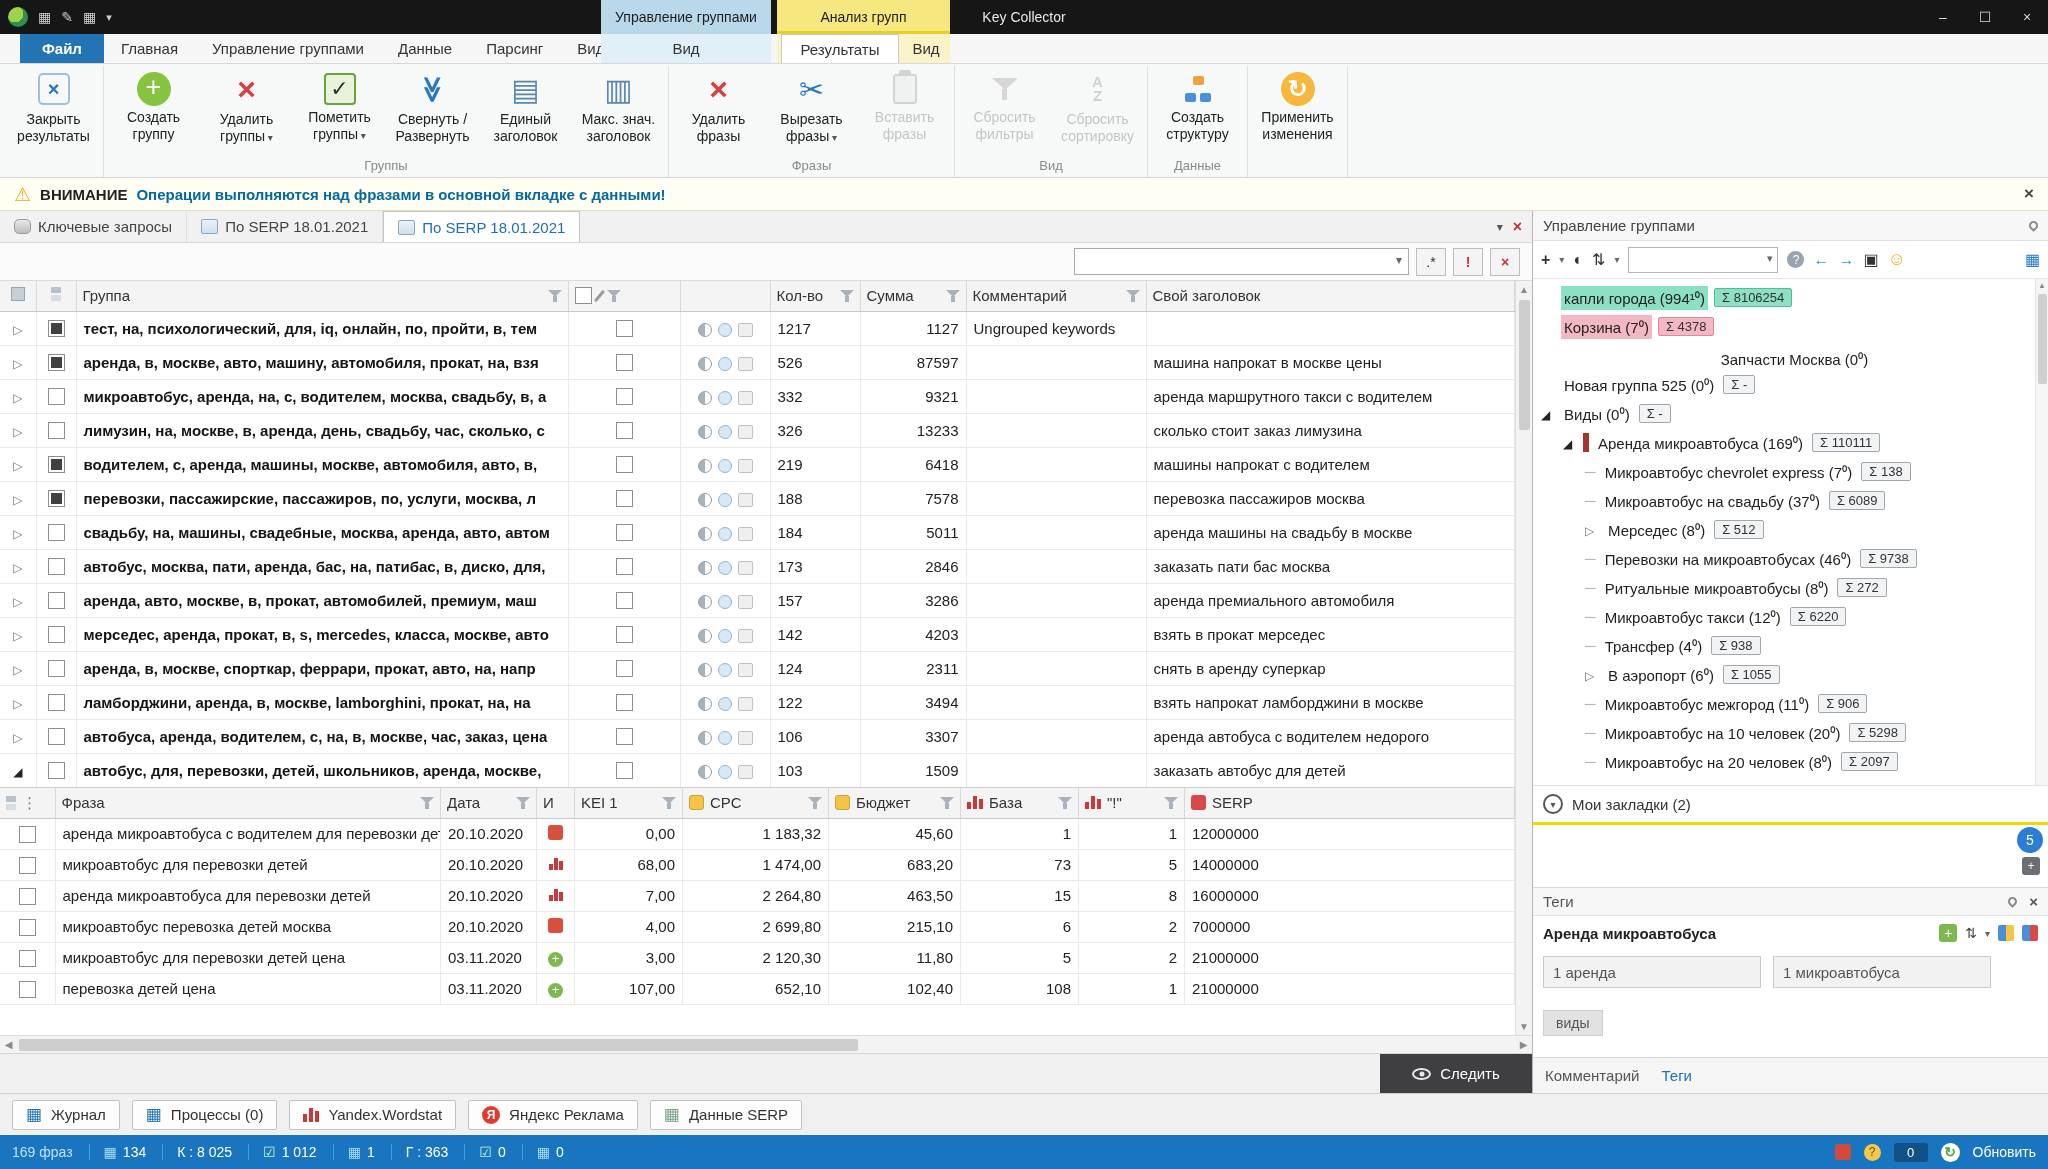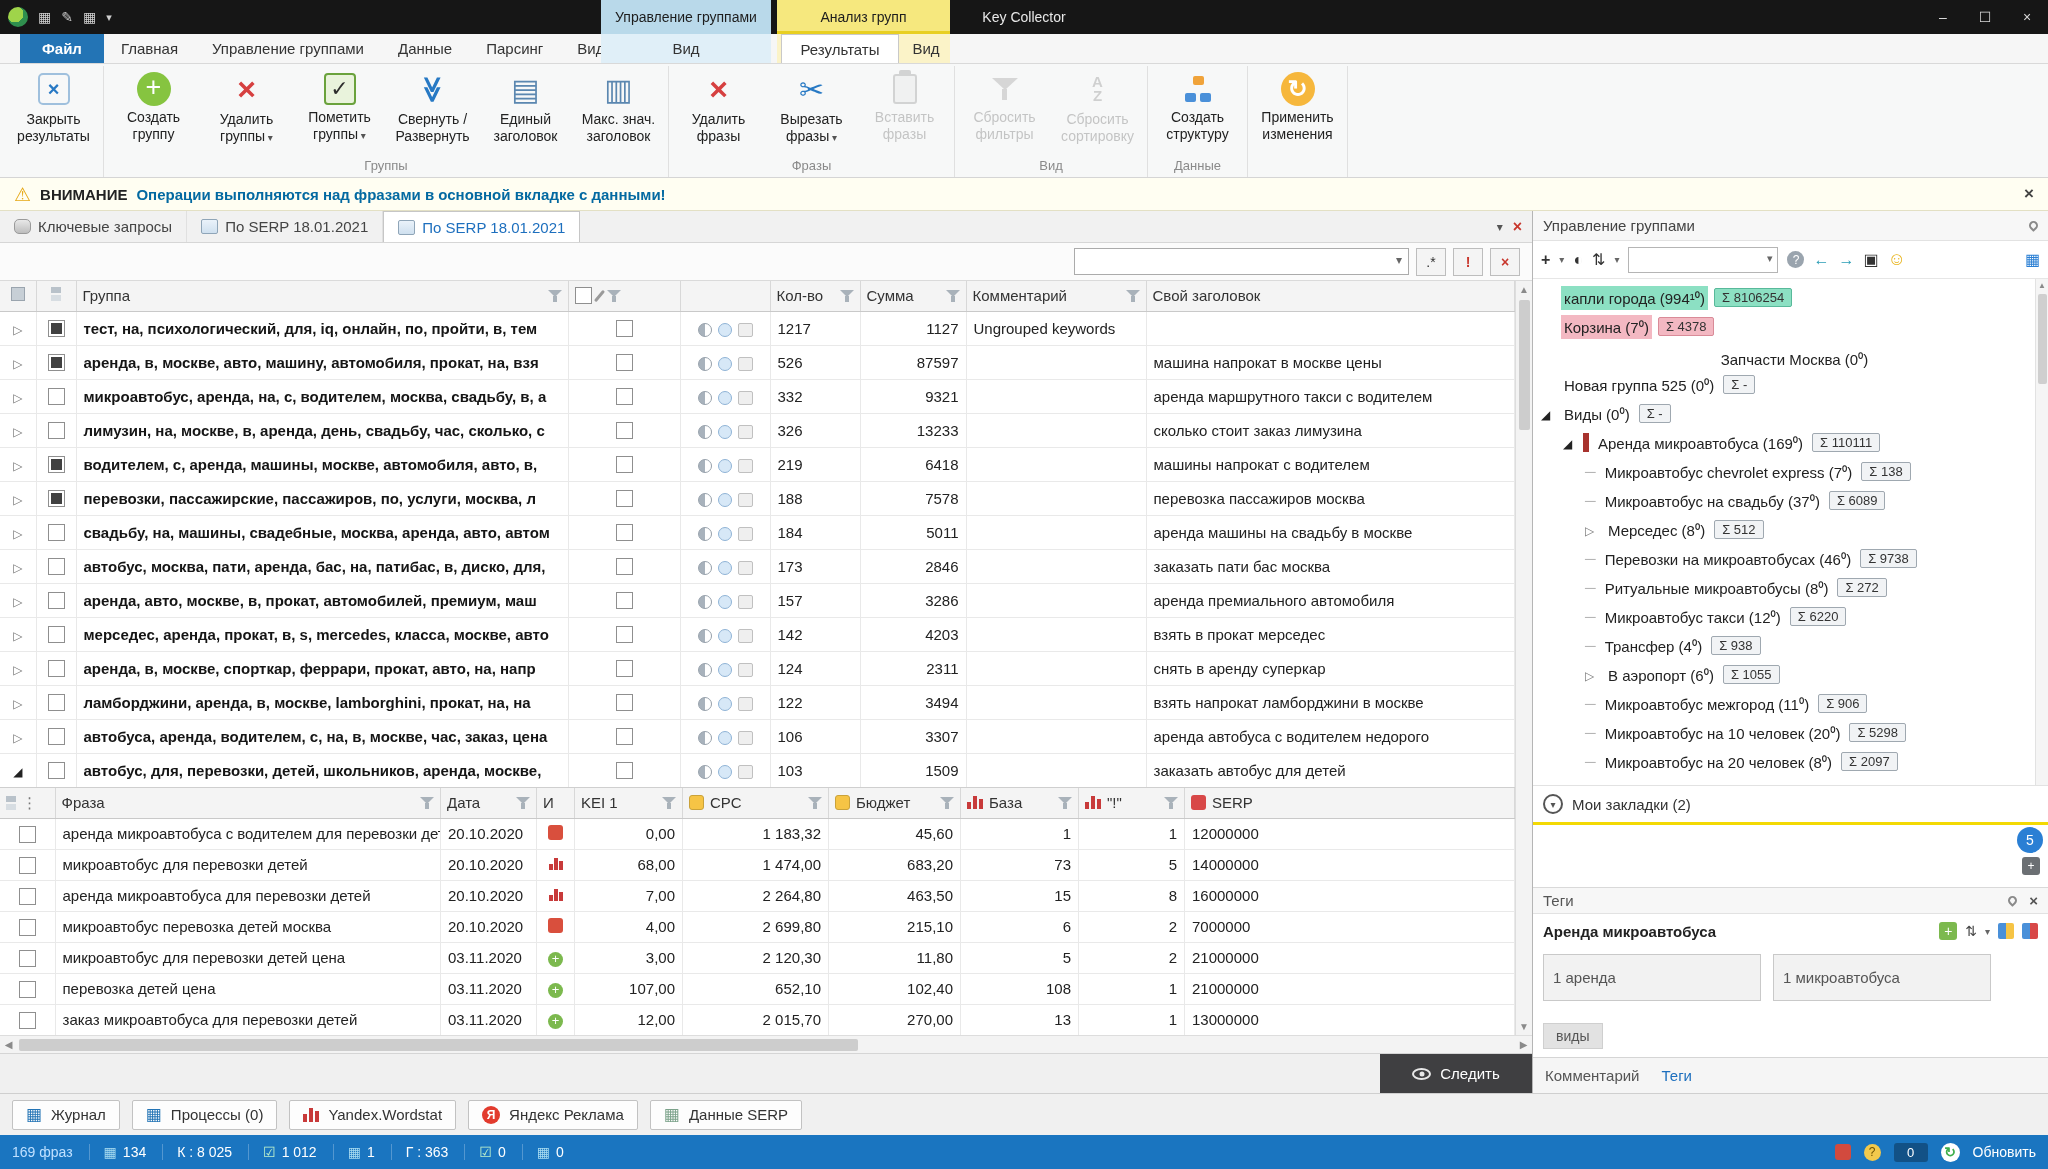--- a/index.html
+++ b/index.html
@@ -210,21 +210,21 @@
   .tags-close { color:#555; font-weight:bold; }
   .tags-body { flex:1; padding:8px 10px; }
   .tags-title-row { display:flex; align-items:center; gap:8px; }
   .tags-title { font-weight:bold; color:#222; flex:1; }
   .tag-add { width:18px; height:18px; background:#7cb94e; border-radius:3px; color:#fff; display:inline-flex; align-items:center; justify-content:center; font-size:14px; }
   .tag-add::before { content:"+"; }
   .tag-sort { color:#444; font-size:14px; }
   .tag-grid1 { width:16px; height:16px; background:linear-gradient(90deg,#4a90d9 0 50%,#f6c445 50% 100%); border-radius:2px; }
   .tag-grid2 { width:16px; height:16px; background:linear-gradient(90deg,#4a90d9 0 50%,#d84848 50% 100%); border-radius:2px; }
   .tag-fields { display:flex; gap:12px; margin-top:14px; }
-  .tag-field { width:218px; height:47px; background:#f2f2f2; border:1px solid #c9c9c9; display:flex; align-items:center; padding:0 9px; color:#555; }
+  .tag-field { width:218px; height:32px; background:#f2f2f2; border:1px solid #c9c9c9; display:flex; align-items:center; padding:0 9px; color:#555; }
   .chip { display:inline-block; background:#e2e2e2; border:1px solid #cfcfcf; padding:4px 12px; color:#555; font-size:14px; margin-top:22px; }
 
   .rp-tabs { height:36px; background:#f5f5f5; border-top:1px solid #d5d5d5; display:flex; align-items:center; gap:22px; padding-left:12px; }
   .rp-tab { color:#555; font-size:15px; }
   .rp-tab.active { color:#1d6fbe; }
 
   
   .bottom-toolbar { height:42px; background:#f0f0f0; border-top:1px solid #cfcfcf; display:flex; align-items:center; gap:12px; padding:0 12px; flex:0 0 auto; }
   .bt-btn { height:30px; border:1px solid #c2c2c2; background:#fdfdfd; border-radius:2px; display:inline-flex; align-items:center; gap:9px; padding:0 13px; font-size:15px; color:#333; }
   .bt-ic { display:inline-flex; align-items:center; justify-content:center; }
@@ -795,32 +795,20 @@
                   <td class="td-c"><span class="cb"></span></td>
                   <td class="td-text">перевозка детей цена</td>
                   <td class="td-text">03.11.2020</td>
                   <td class="td-c"><span class="src-plus"></span></td>
                   <td class="td-num-r">107,00</td>
                   <td class="td-num-r">652,10</td>
                   <td class="td-num-r">102,40</td>
                   <td class="td-num-r">108</td>
                   <td class="td-num-r">1</td>
                   <td class="td-num-l">21000000</td>
-                </tr>
-                <tr>
-                  <td class="td-c"><span class="cb"></span></td>
-                  <td class="td-text">заказ микроавтобуса для перевозки детей</td>
-                  <td class="td-text">03.11.2020</td>
-                  <td class="td-c"><span class="src-plus"></span></td>
-                  <td class="td-num-r">12,00</td>
-                  <td class="td-num-r">2 015,70</td>
-                  <td class="td-num-r">270,00</td>
-                  <td class="td-num-r">13</td>
-                  <td class="td-num-r">1</td>
-                  <td class="td-num-l">13000000</td>
                 </tr>
               </tbody>
           </table>
         </div>
 
       </div>
 
       <div class="vscroll">
         <span class="sarrow">▲</span>
         <span class="vthumb"></span>

